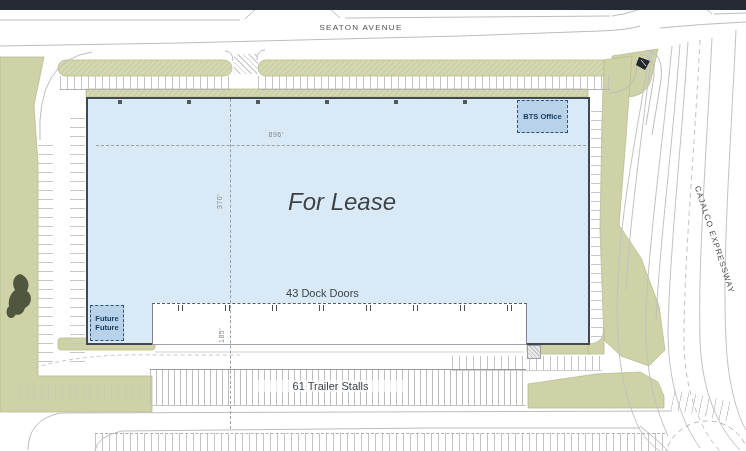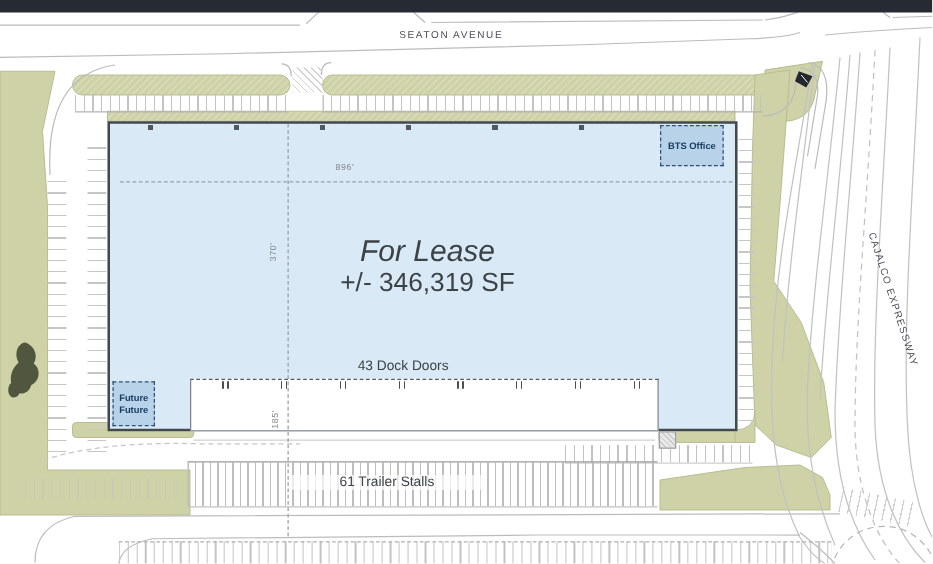--- a/index.html
+++ b/index.html
@@ -35,34 +35,34 @@
     border-left:1px solid #7d828a;border-right:1px solid #7d828a;border-bottom:1px solid #9aa0a6;
     border-top:1px dashed #555b61;}
   #dock-markers{position:absolute;left:4px;right:4px;top:1px;height:6px;
     background:repeating-linear-gradient(90deg,transparent 0 21px,#4a4f55 21px 22px,transparent 22px 25px,#4a4f55 25px 26px,transparent 26px 47px);}
   #pad-box{left:527px;top:345px;width:14px;height:14px;background:#e8e8e8;border:1px solid #9aa0a6;
     background-image:repeating-linear-gradient(45deg,#c9c9c9 0 1px,transparent 1px 3px);}
   
   .office{background:#b7d2e9;border:1px dashed #2f5276;display:flex;flex-direction:column;
     align-items:center;justify-content:center;color:#173a5e;font-size:7.5px;font-weight:bold;
     line-height:9px;text-align:center;}
-  #bts-office{left:528px;top:100px;width:51px;height:33px;}
+  #bts-office{left:517px;top:100px;width:51px;height:33px;}
   #future-office{left:90px;top:305px;width:34px;height:36px;}
   
   #dim-h{left:96px;top:145px;width:490px;height:0;border-top:1px dashed #98a0a8;}
   #dim-v{left:230px;top:99px;width:0;height:330px;border-left:1px dashed #98a0a8;}
   .dim-label{font-size:7px;color:#82878d;text-align:center;letter-spacing:.5px;}
   #dim-896{left:250px;top:131px;width:52px;}
   #dim-370{left:203px;top:198px;width:32px;transform:rotate(-90deg);}
   #dim-185{left:205px;top:332px;width:32px;transform:rotate(-90deg);}
   
   #lease-title{left:192px;top:188px;width:300px;text-align:center;font-size:24px;color:#3d4247;font-style:italic;}
   #lease-size{left:192px;top:215px;width:300px;text-align:center;font-size:21px;color:#3d4247;}
   #dock-label{left:250px;top:287px;width:145px;text-align:center;font-size:11px;color:#3d4247;}
-  #trailer-label{left:232px;top:380px;width:155px;text-align:center;font-size:11px;color:#3d4247;
+  #trailer-label{left:253px;top:380px;width:155px;text-align:center;font-size:11px;color:#3d4247;
     background:rgba(255,255,255,.7);}
   #seaton-label{left:296px;top:23px;width:130px;text-align:center;font-size:8px;
     letter-spacing:1.3px;color:#4b4e53;}
   #cajalco-label{left:640px;top:234px;width:146px;height:12px;text-align:center;font-size:8px;
     letter-spacing:1px;color:#4b4e53;transform:rotate(72deg);transform-origin:center;}
 </style>
 </head>
 <body>
 
 <div id="stage">
@@ -159,20 +159,19 @@
     <span>Future</span>
   </div>
 
   <div class="abs" id="dim-h"></div>
   <div class="abs" id="dim-v"></div>
   <div class="abs dim-label" id="dim-896">896'</div>
   <div class="abs dim-label" id="dim-370">370'</div>
   <div class="abs dim-label" id="dim-185">185'</div>
 
   <div class="abs" id="lease-title">For Lease</div>
-  <div class="abs" id="lease-size">+/- 346,319 SF</div>
   <div class="abs" id="dock-label">43 Dock Doors</div>
   <div class="abs" id="trailer-label">61 Trailer Stalls</div>
   <div class="abs" id="seaton-label">SEATON AVENUE</div>
   <div class="abs" id="cajalco-label">CAJALCO EXPRESSWAY</div>
 
   <div class="abs" id="topbar"></div>
 </div>
 
 </body></html>

